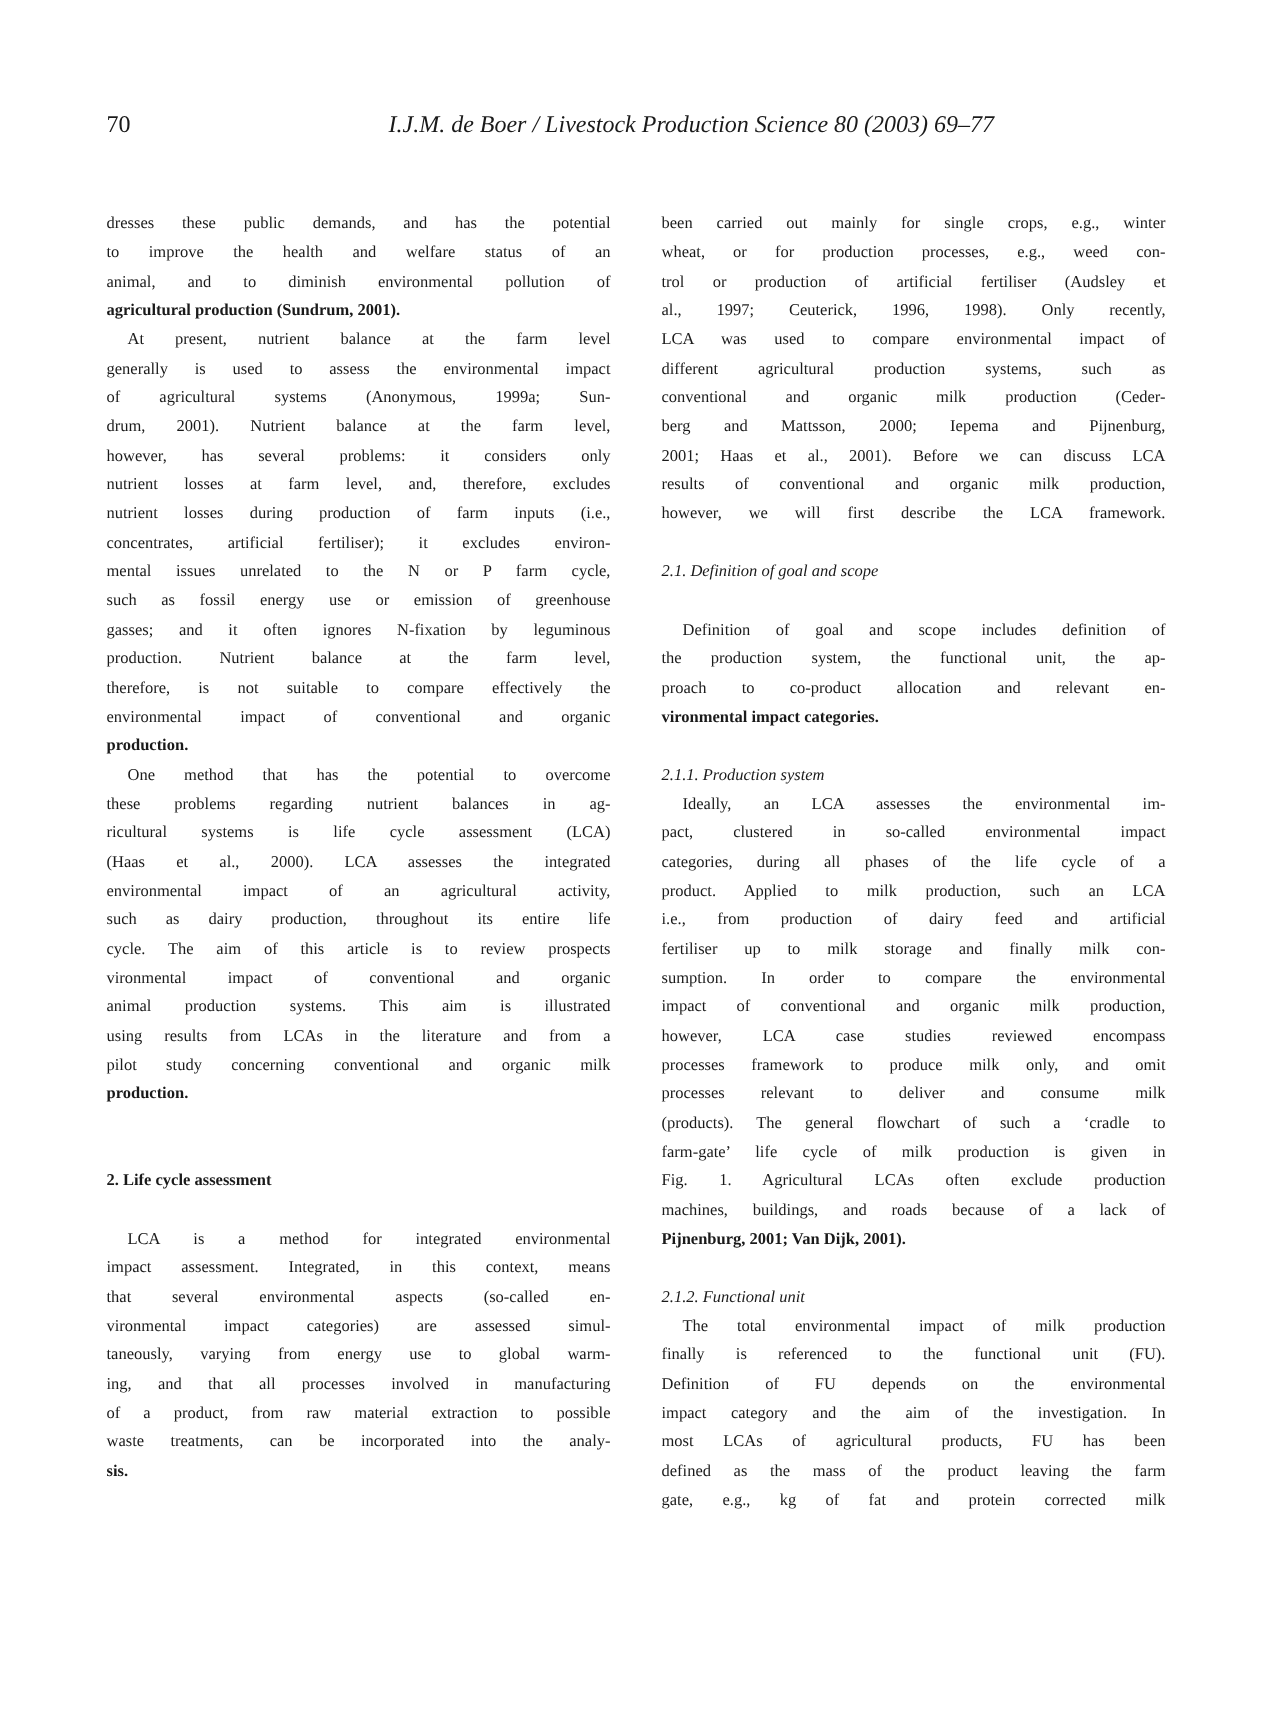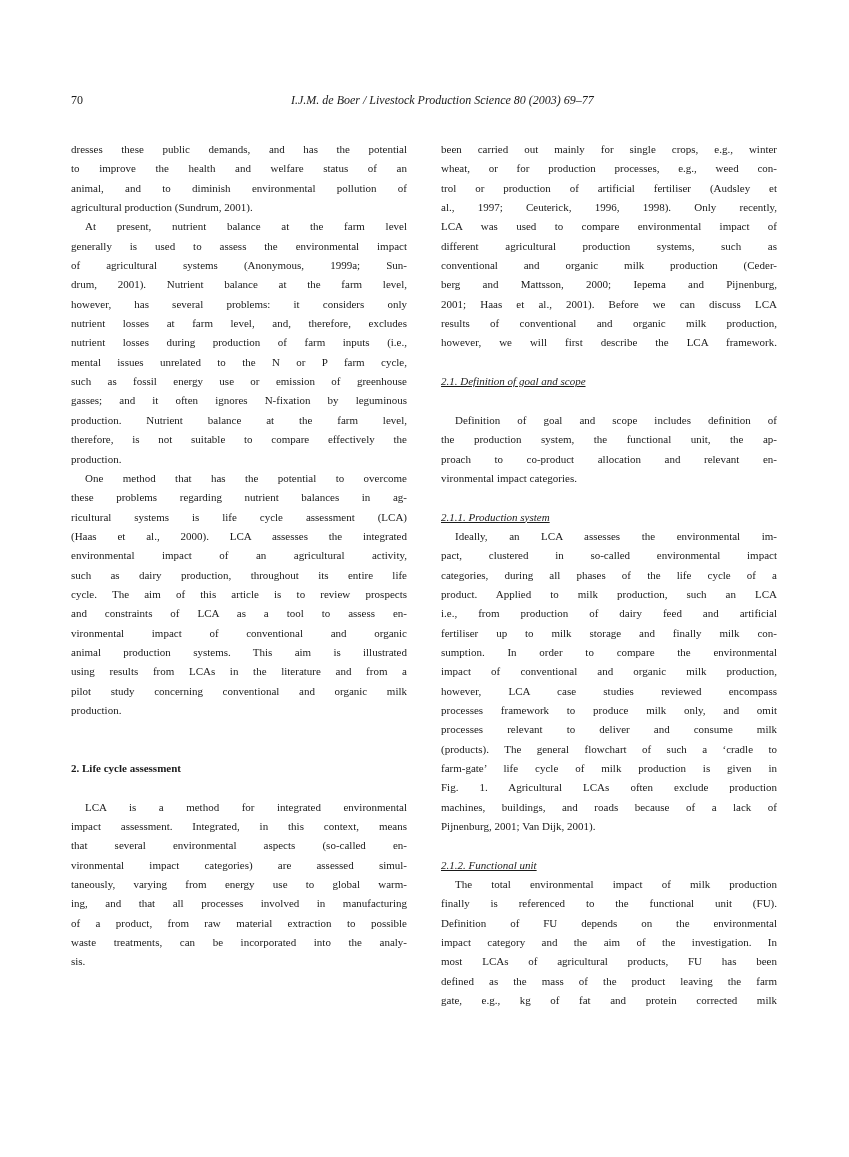--- a/index.html
+++ b/index.html
@@ -2,37 +2,37 @@
 <html><head>
 <meta charset="utf-8">
 <style>
   html, body { margin: 0; padding: 0; background: #ffffff; }
   body {
     width: 849px; height: 1157px; position: relative; overflow: hidden;
     font-family: "Liberation Serif", "DejaVu Serif", serif;
     color: #1a1a1a;
   }
   .running-head {
-    position: absolute; top: 93px; left: 71px; width: 709px; height: 20px;
-    font-size: 12px;
+    position: absolute; top: 75px; left: 71px; width: 709px; height: 20px;
+    font-size: 16px;
   }
   .page-num { position: absolute; left: 0; top: 0; }
-  .journal-ref { position: absolute; left: 188px; top: 0; font-style: italic; white-space: nowrap; margin-left: 32px; }
+  .journal-ref { position: absolute; left: 188px; top: 0; font-style: italic; white-space: nowrap; }
   .col {
     position: absolute; top: 140px; width: 336px;
     font-size: 11px; line-height: 19.35px;
     text-align: justify;
   }
   .col-left { left: 71px; }
   .col-right { left: 441px; }
   .col p { margin: 0; }
   .col p.lines span { display: block; text-align: justify; text-align-last: justify; }
-  .col p.lines span.last { text-align-last: left; }
+  .col p.lines span.last { text-align-last: left; font-weight: bold; }
   .h-section { font-weight: bold; margin: 0; }
-  .h-sub { font-style: italic; margin: 0; text-decoration: underline; }
+  .h-sub { font-style: italic; margin: 0; }
   .gap-1 { height: 19.35px; }
   .gap-2 { height: 38.7px; }
 </style>
 </head>
 <body>
 
 <div class="running-head">
   <span class="page-num">70</span>
   <span class="journal-ref">I.J.M. de Boer / Livestock Production Science 80 (2003) 69–77</span>
 </div>
@@ -45,36 +45,37 @@
       <span class="last">agricultural production (Sundrum, 2001).</span>
     </p>
   <p class="lines">
       <span style="text-indent: 14px;">At present, nutrient balance at the farm level</span>
       <span>generally is used to assess the environmental impact</span>
       <span>of agricultural systems (Anonymous, 1999a; Sun-</span>
       <span>drum, 2001). Nutrient balance at the farm level,</span>
       <span>however, has several problems: it considers only</span>
       <span>nutrient losses at farm level, and, therefore, excludes</span>
       <span>nutrient losses during production of farm inputs (i.e.,</span>
+      <span>concentrates, artificial fertiliser); it excludes environ-</span>
       <span>mental issues unrelated to the N or P farm cycle,</span>
       <span>such as fossil energy use or emission of greenhouse</span>
       <span>gasses; and it often ignores N-fixation by leguminous</span>
       <span>production. Nutrient balance at the farm level,</span>
       <span>therefore, is not suitable to compare effectively the</span>
+      <span>environmental impact of conventional and organic</span>
       <span class="last">production.</span>
     </p>
   <p class="lines">
       <span style="text-indent: 14px;">One method that has the potential to overcome</span>
       <span>these problems regarding nutrient balances in ag-</span>
       <span>ricultural systems is life cycle assessment (LCA)</span>
       <span>(Haas et al., 2000). LCA assesses the integrated</span>
       <span>environmental impact of an agricultural activity,</span>
       <span>such as dairy production, throughout its entire life</span>
       <span>cycle. The aim of this article is to review prospects</span>
-      <span>and constraints of LCA as a tool to assess en-</span>
       <span>vironmental impact of conventional and organic</span>
       <span>animal production systems. This aim is illustrated</span>
       <span>using results from LCAs in the literature and from a</span>
       <span>pilot study concerning conventional and organic milk</span>
       <span class="last">production.</span>
     </p>
   <div class="gap-2"></div>
   <p class="h-section">2.  Life cycle assessment</p>
   <div class="gap-1"></div>
   <p class="lines">

